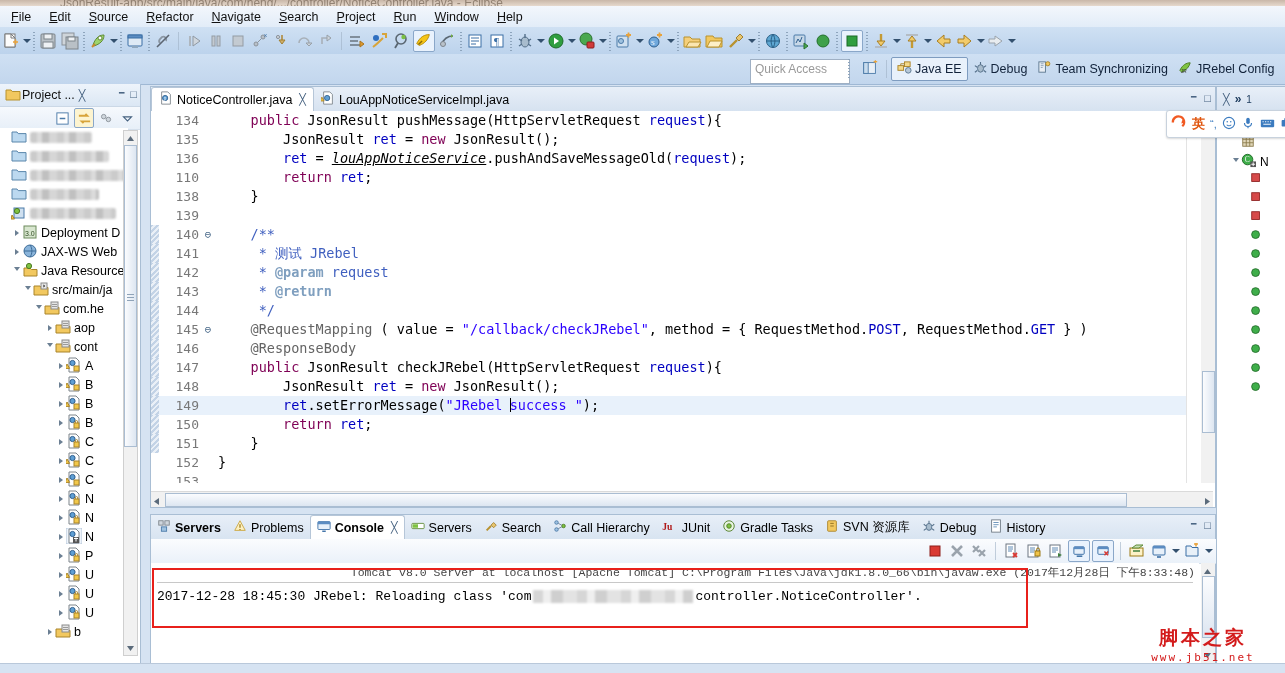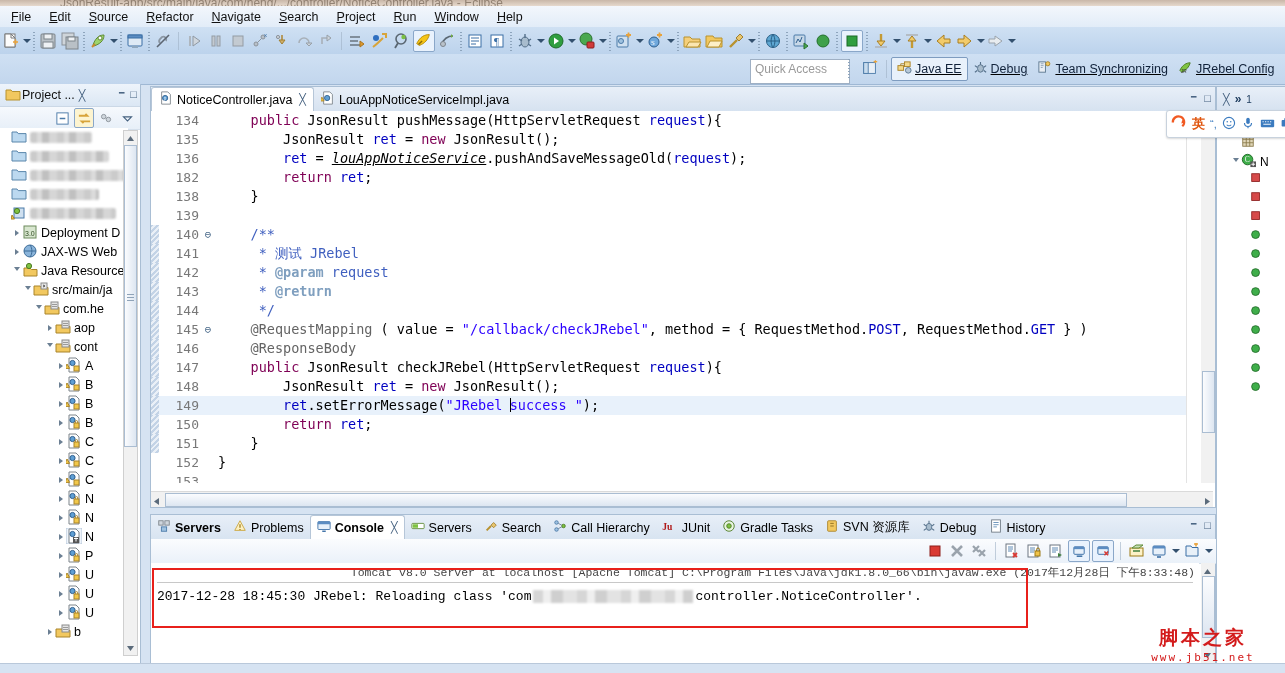--- a/index.html
+++ b/index.html
@@ -450,21 +450,21 @@
             <path d="M9 5l7 5-7 5V12H3V8h6z" fill="#e8ecef" stroke="#9aa3ac"></path>
           </svg>
       </span>
       <span class="caret"></span>
     </div>
   </div>
 
   <div class="qarow">
     <div class="quickaccess">Quick Access</div>
     <div class="qa-dotted"></div>
-    <div class="persp" style="left:860px;text-decoration:underline;">
+    <div class="persp" style="left:860px;">
       <span class="tbi">
         <svg width="18" height="18" viewBox="0 0 20 20">
             <rect x="3" y="4" width="13" height="12" fill="#e8eff7" stroke="#4b7aa8"></rect>
             <rect x="3" y="4" width="5" height="12" fill="#c8dcee" stroke="#4b7aa8"></rect>
             <path d="M14 3h4M16 1.5v3" stroke="#e8a33d" stroke-width="1.4"></path>
           </svg>
       </span>
       <div class="tb-sep"></div>
       <div id="persp-list" style="display:flex;align-items:center;">
           <div class="perspbtn active">
@@ -900,21 +900,21 @@
         </div>
       </div>
     <div class="ewin">
       <span style="font-size:9px;color:#44607f;">━</span>
       <span style="font-size:11px;color:#44607f;">□</span>
     </div>
     <div class="code" id="code-area">
         <div class="cline"><span class="gutter-mark"></span><span class="lnum">134</span><span class="fold"></span><span class="ctext"><span>    </span><span class="k">public</span><span> JsonResult pushMessage(HttpServletRequest </span><span class="fld">request</span><span>){</span></span></div>
         <div class="cline"><span class="gutter-mark"></span><span class="lnum">135</span><span class="fold"></span><span class="ctext"><span>        JsonResult </span><span class="fld">ret</span><span> = </span><span class="k">new</span><span> JsonResult();</span></span></div>
         <div class="cline"><span class="gutter-mark"></span><span class="lnum">136</span><span class="fold"></span><span class="ctext"><span>        </span><span class="fld">ret</span><span> = </span><span class="st">louAppNoticeService</span><span>.pushAndSaveMessageOld(</span><span class="fld">request</span><span>);</span></span></div>
-        <div class="cline"><span class="gutter-mark"></span><span class="lnum">182</span><span class="fold"></span><span class="ctext"><span>        </span><span class="k">return</span><span> </span><span class="fld">ret</span><span>;</span></span></div>
+        <div class="cline"><span class="gutter-mark"></span><span class="lnum">110</span><span class="fold"></span><span class="ctext"><span>        </span><span class="k">return</span><span> </span><span class="fld">ret</span><span>;</span></span></div>
         <div class="cline"><span class="gutter-mark"></span><span class="lnum">138</span><span class="fold"></span><span class="ctext"><span>    }</span></span></div>
         <div class="cline"><span class="gutter-mark"></span><span class="lnum">139</span><span class="fold"></span><span class="ctext"><span></span></span></div>
         <div class="cline"><span class="gutter-mark stripe"></span><span class="lnum">140</span><span class="fold">⊖</span><span class="ctext"><span>    </span><span class="cj">/**</span></span></div>
         <div class="cline"><span class="gutter-mark stripe"></span><span class="lnum">141</span><span class="fold"></span><span class="ctext"><span>     </span><span class="cj">* 测试 JRebel</span></span></div>
         <div class="cline"><span class="gutter-mark stripe"></span><span class="lnum">142</span><span class="fold"></span><span class="ctext"><span>     </span><span class="cj">* </span><span class="cjt">@param</span><span class="cj"> request</span></span></div>
         <div class="cline"><span class="gutter-mark stripe"></span><span class="lnum">143</span><span class="fold"></span><span class="ctext"><span>     </span><span class="cj">* </span><span class="cjt">@return</span></span></div>
         <div class="cline"><span class="gutter-mark stripe"></span><span class="lnum">144</span><span class="fold"></span><span class="ctext"><span>     </span><span class="cj">*/</span></span></div>
         <div class="cline"><span class="gutter-mark stripe"></span><span class="lnum">145</span><span class="fold">⊖</span><span class="ctext"><span>    </span><span class="ann">@RequestMapping</span><span> ( value = </span><span class="s">"/callback/checkJRebel"</span><span>, method = { RequestMethod.</span><span class="fld">POST</span><span>, RequestMethod.</span><span class="fld">GET</span><span> } )</span></span></div>
         <div class="cline"><span class="gutter-mark stripe"></span><span class="lnum">146</span><span class="fold"></span><span class="ctext"><span>    </span><span class="ann">@ResponseBody</span></span></div>
         <div class="cline"><span class="gutter-mark stripe"></span><span class="lnum">147</span><span class="fold"></span><span class="ctext"><span>    </span><span class="k">public</span><span> JsonResult checkJRebel(HttpServletRequest </span><span class="fld">request</span><span>){</span></span></div>

